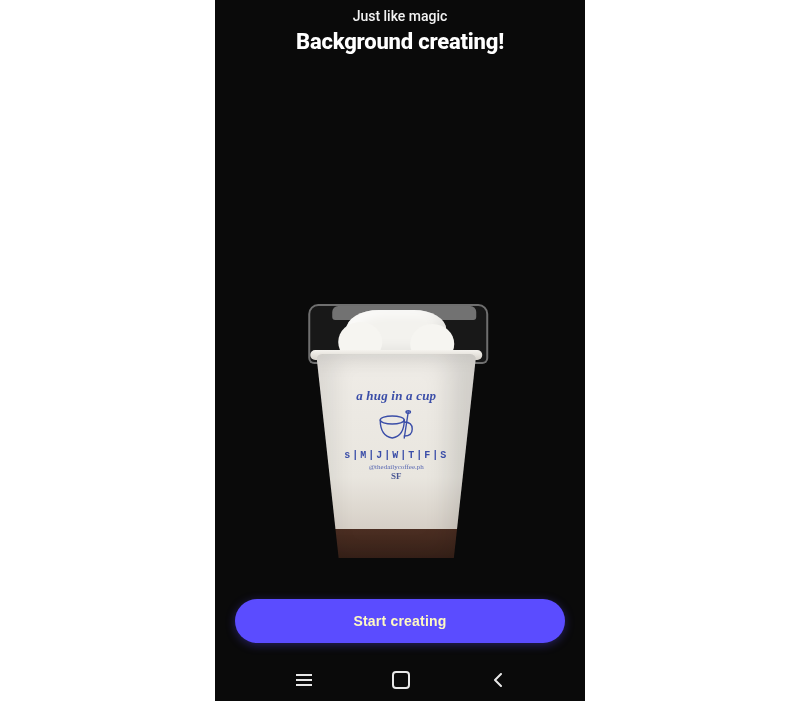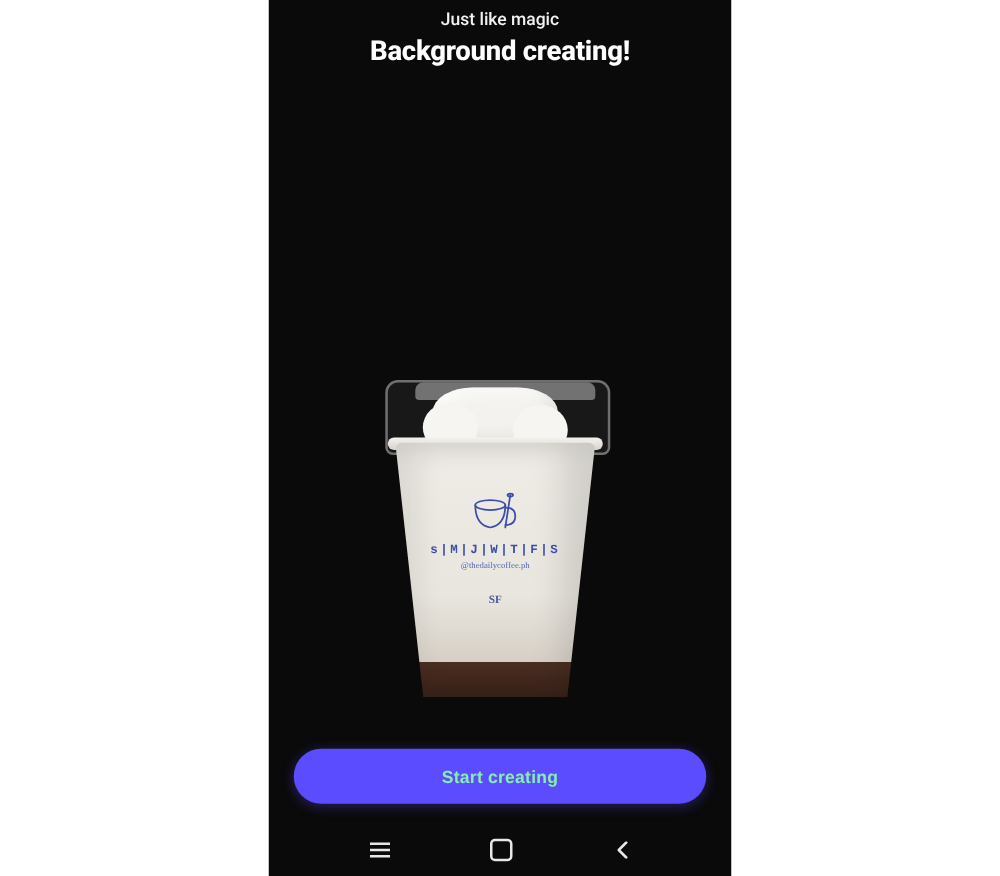--- a/index.html
+++ b/index.html
@@ -17,23 +17,23 @@
   .cream::before,.cream::after{content:"";position:absolute;background:#f6f5f1;border-radius:50%;}
   .cream::before{width:44px;height:40px;left:-8px;top:12px;}
   .cream::after{width:44px;height:40px;right:-8px;top:14px;}
   .cupBody{position:absolute;left:14px;top:58px;width:160px;height:204px;background:linear-gradient(180deg,#efece7 0%,#e9e6df 60%,#d6cfc6 86%,#4b2e22 86%,#3a231a 100%);clip-path:polygon(0 0,100% 0,86% 100%,14% 100%);border-radius:6px 6px 10px 10px;box-shadow:inset 18px 0 22px rgba(0,0,0,.08),inset -26px 0 26px rgba(0,0,0,.12);}
   .rim{position:absolute;left:8px;top:54px;width:172px;height:10px;background:linear-gradient(180deg,#f5f3ee,#d7d3cc);border-radius:6px;}
   .print{position:absolute;left:0;right:0;top:92px;text-align:center;color:#3b4ea8;font-family:Georgia,"Times New Roman",serif;}
   .print .slogan{font-style:italic;font-weight:700;font-size:13px;letter-spacing:.2px;}
   .print .art{margin:4px auto 2px;width:48px;height:36px;}
   .print .days{font-size:10px;letter-spacing:2px;font-weight:600;font-family:Liberation Mono, monospace;}
   .print .handle{font-size:7px;opacity:.85;margin-top:2px;text-align:center;}
-  .print .bottom{font-size:9px;font-weight:700;margin-top:18px;color:#2e3e86;opacity:.85;text-align:center;}
+  .print .bottom{font-size:9px;font-weight:700;color:#2e3e86;opacity:.85;text-align:center;}
   
-  .cta{position:absolute;left:20px;right:20px;bottom:58px;height:44px;border:none;border-radius:22px;background:#5b4cff;color:#86efac;font-size:14px;font-weight:600;letter-spacing:.2px;box-shadow:0 2px 10px rgba(91,76,255,.35);}
+  .cta{position:absolute;left:20px;right:20px;bottom:58px;height:44px;border:none;border-radius:22px;background:#5b4cff;color:#fef9c3;font-size:14px;font-weight:600;letter-spacing:.2px;box-shadow:0 2px 10px rgba(91,76,255,.35);}
   
   .navbar{position:absolute;left:0;right:0;bottom:0;height:42px;display:flex;align-items:center;justify-content:space-evenly;}
   .nav-icon{color:#ffffff;opacity:.9;}
   .nav-recent{width:16px;height:2px;border-top:2px solid #fff;border-bottom:2px solid #fff;padding:3px 0;}
   .nav-recent::before{content:"";display:block;border-top:2px solid #fff;}
   .nav-home{width:14px;height:14px;border:2px solid #fff;border-radius:4px;}
   .nav-back svg{display:block;}
 </style>
 </head>
 <body>
@@ -49,20 +49,21 @@
     <div class="canvas">
       <div class="cup-wrap">
         <div class="lid">
           <div class="lidTop"></div>
         </div>
         <div class="cream"></div>
         <div class="rim"></div>
         <div class="cupBody"></div>
 
         <div class="print">
+          <div class="slogan">a hug in a cup</div>
           <svg class="art" viewBox="0 0 48 36">
             <g fill="none" stroke="#3b4ea8" stroke-width="1.4" stroke-linecap="round">
               <ellipse cx="20" cy="12" rx="12" ry="4"></ellipse>
               <path d="M8 12 q0 16 12 18 q12 -2 12 -18"></path>
               <path d="M32 14 q8 0 8 7 q0 7 -8 7"></path>
               <path d="M36 4 l-4 26"></path>
               <ellipse cx="36" cy="4" rx="2.2" ry="1.2"></ellipse>
             </g>
           </svg>
           <div class="days">s|M|J|W|T|F|S</div>

